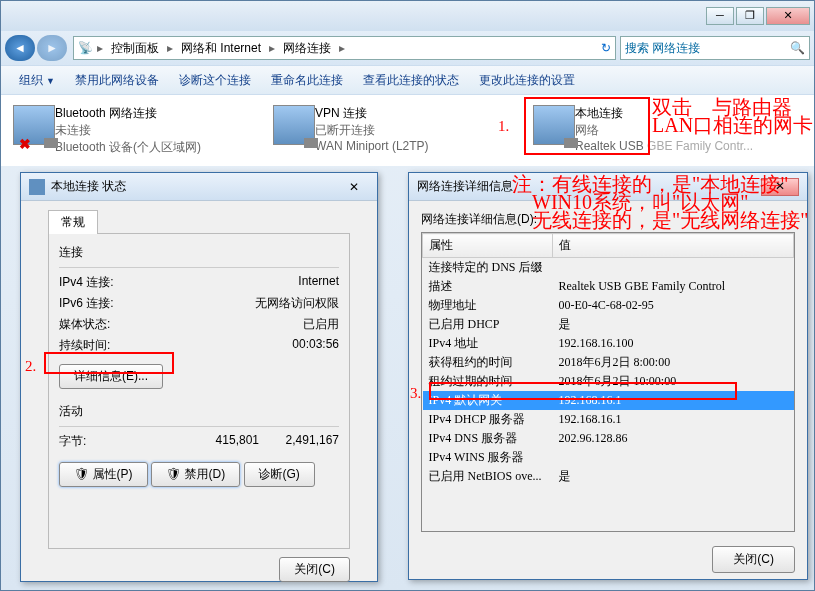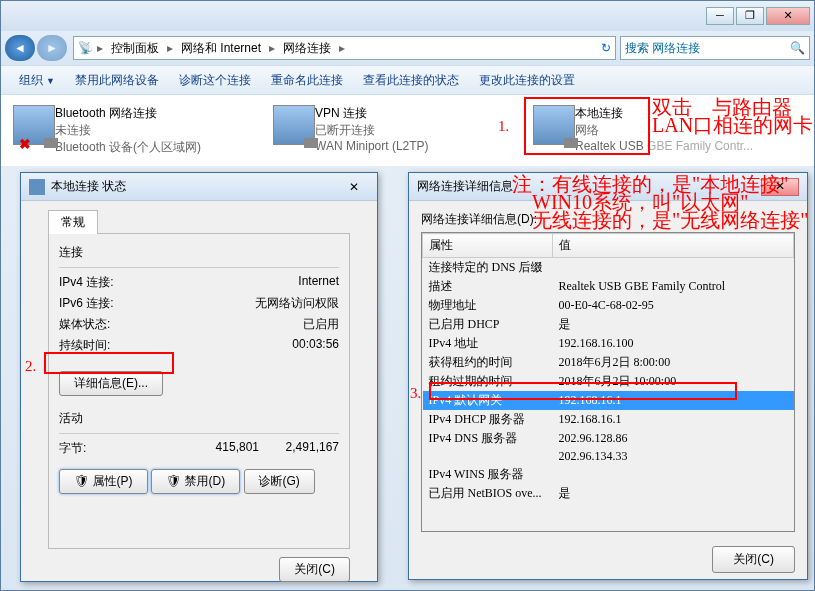--- a/index.html
+++ b/index.html
@@ -134,21 +134,21 @@
           <span class="v">无网络访问权限</span>
         </div>
       <div class="row">
           <span class="k">媒体状态:</span>
           <span class="v">已启用</span>
         </div>
       <div class="row">
           <span class="k">持续时间:</span>
           <span class="v">00:03:56</span>
         </div>
-      <button class="btn" style="margin-top:13px">详细信息(E)...</button>
+      <button class="btn" style="margin-top:6px">详细信息(E)...</button>
       <div style="height:14px"></div>
       <div>活动</div>
       <div class="hr"></div>
       <div class="row">
         <span class="k">字节:</span>
         <span style="width:90px;text-align:right">415,801</span>
         <span style="flex:1"></span>
         <span>2,491,167</span>
       </div>
       <div style="margin-top:12px">
@@ -212,24 +212,20 @@
                 <td>IPv4 默认网关</td>
                 <td>192.168.16.1</td>
               </tr>
               <tr>
                 <td>IPv4 DHCP 服务器</td>
                 <td>192.168.16.1</td>
               </tr>
               <tr>
                 <td>IPv4 DNS 服务器</td>
                 <td>202.96.128.86</td>
-              </tr>
-              <tr>
-                <td></td>
-                <td>202.96.134.33</td>
               </tr>
               <tr>
                 <td>IPv4 WINS 服务器</td>
                 <td></td>
               </tr>
               <tr>
                 <td>已启用 NetBIOS ove...</td>
                 <td>是</td>
               </tr>
             </tbody>

